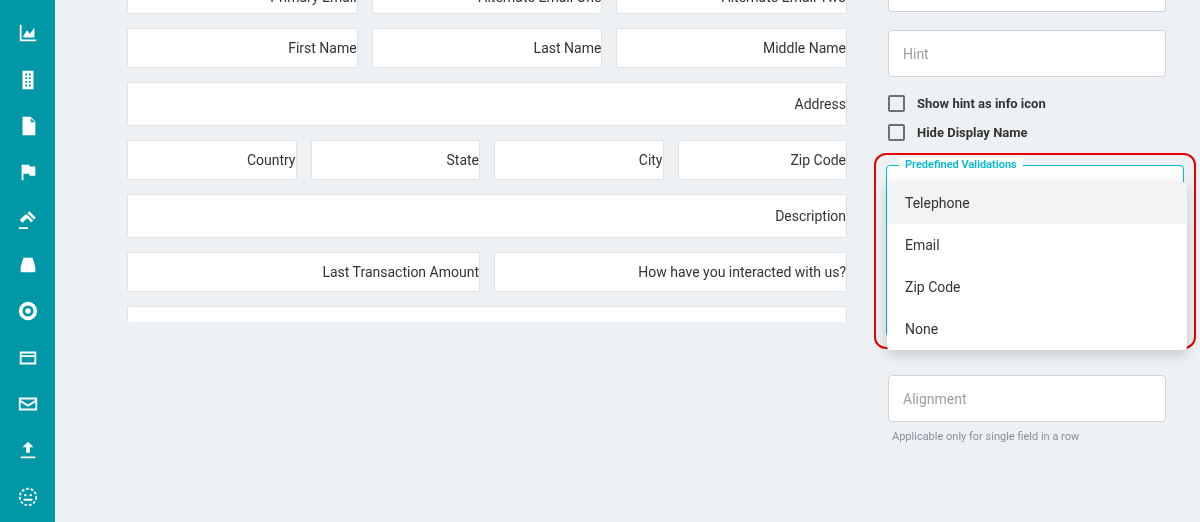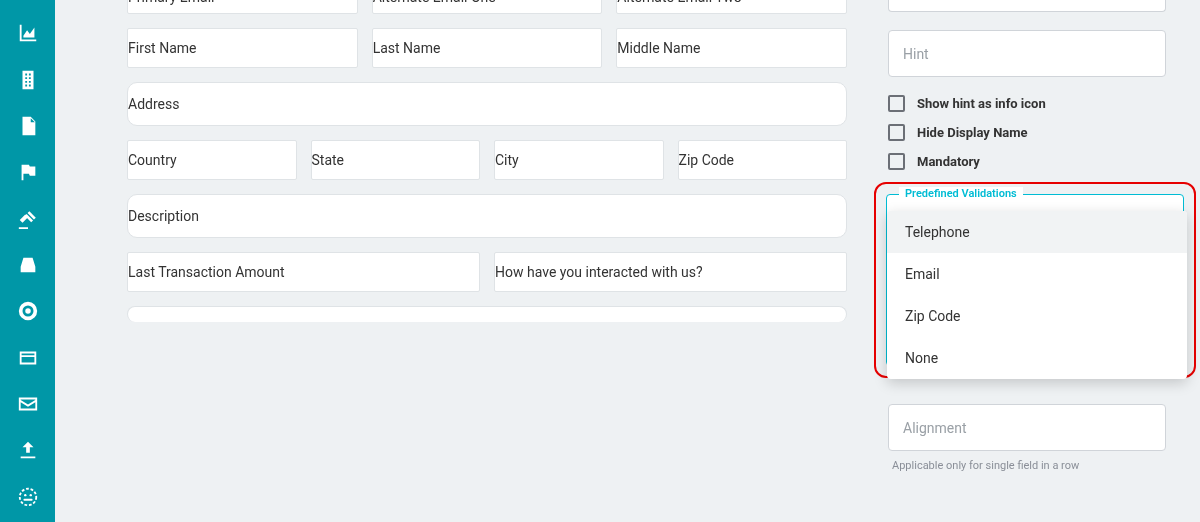--- a/index.html
+++ b/index.html
@@ -42,27 +42,27 @@
     }
     .form-area { max-width: 720px; }
     .row { display: flex; gap: 14px; margin-bottom: 14px; }
     .field {
       background: #fff;
       border: 1px solid #dfe3e6;
       border-radius: 2px;
       flex: 1;
       display: flex;
       align-items: center;
-      justify-content: flex-start;
+      justify-content: flex-end;
       font-size: 14px;
       color: #333;
     }
     .row-partial .field { height: 34px; }
     .row-std .field { height: 40px; }
-    .row-wide .field { height: 44px; border-radius: 10px; }
+    .row-wide .field { height: 44px; }
 
     
     .panel {
       width: 320px;
       padding: 0 34px 0 8px;
       flex-shrink: 0;
       position: relative;
     }
     .input-like {
       width: 100%;
@@ -331,24 +331,20 @@
     </div>
 
     <div class="check-row">
       <span class="checkbox"></span>
       <span>Show hint as info icon</span>
     </div>
     <div class="check-row">
       <span class="checkbox"></span>
       <span>Hide Display Name</span>
     </div>
-    <div class="check-row">
-      <span class="checkbox"></span>
-      <span>Mandatory</span>
-    </div>
 
     <div class="highlight-box">
       <div class="dropdown-wrap">
         <span class="dropdown-legend">Predefined Validations</span>
         <div class="dropdown-spacer"></div>
         <div class="dropdown-menu">
           <div class="dropdown-option highlight"><span>Telephone</span></div>
           <div class="dropdown-option"><span>Email</span></div>
           <div class="dropdown-option"><span>Zip Code</span></div>
           <div class="dropdown-option"><span>None</span></div>

